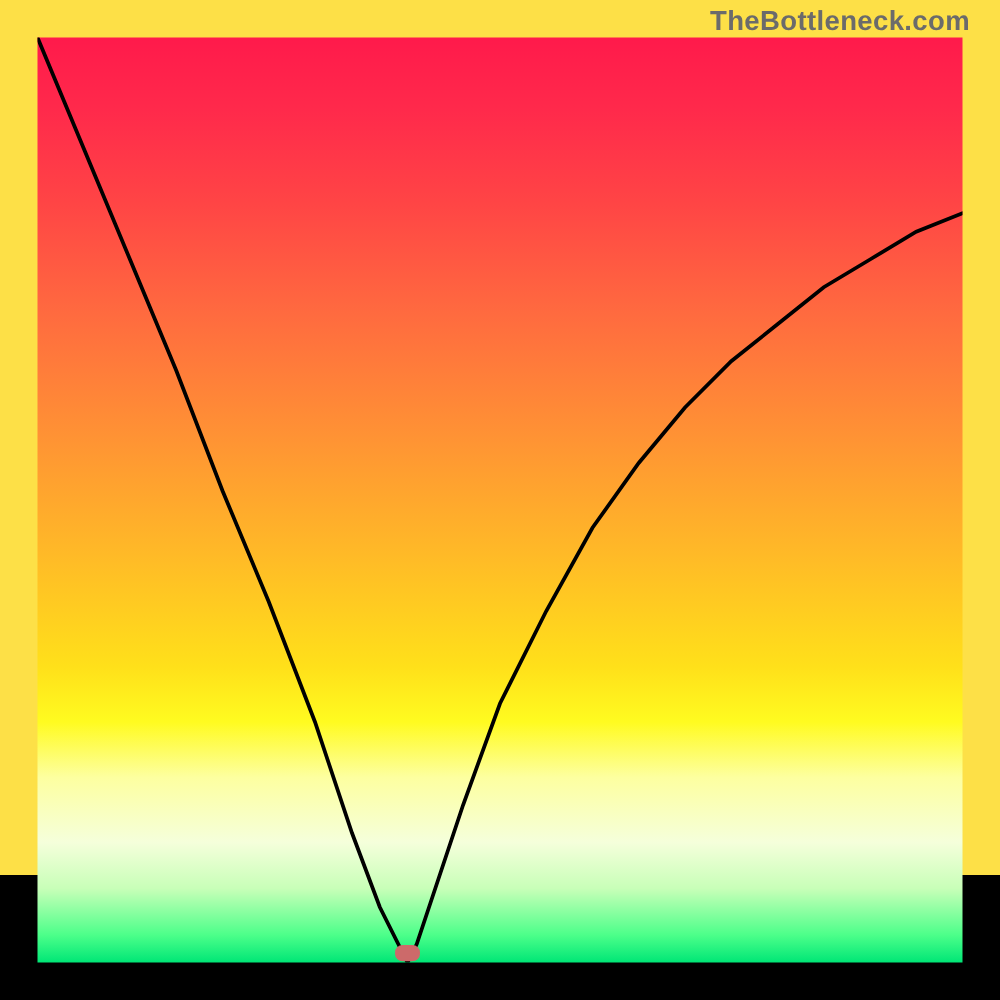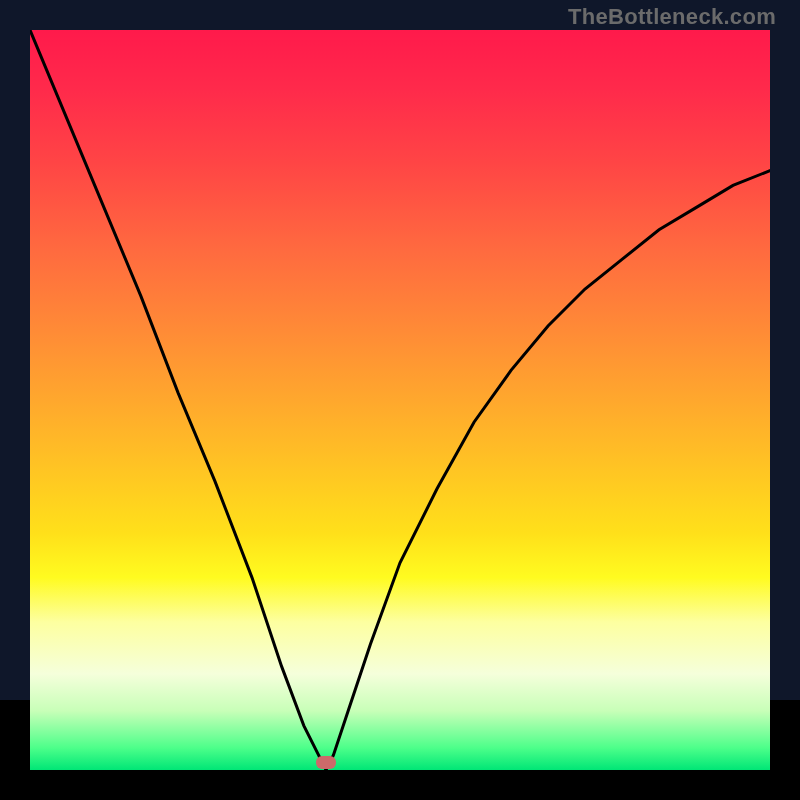--- a/index.html
+++ b/index.html
@@ -9,21 +9,21 @@
     height: 800px;
     background: #000;
     overflow: hidden;
   }
   .frame {
     position: absolute;
     left: 0;
     top: 0;
     width: 800px;
     height: 700px;
-    background: #0f172a;
+    background: #fde047;
   }
   .plot {
     position: absolute;
     left: 30px;
     top: 30px;
     width: 740px;
     height: 740px;
     background: linear-gradient(to bottom,
       #ff1a4b 0%,
       #ff2a4b 8%,

